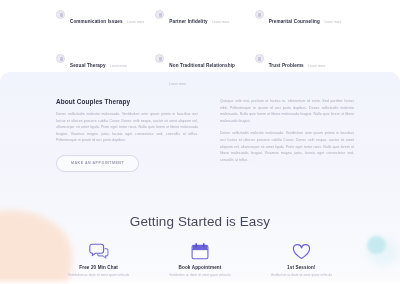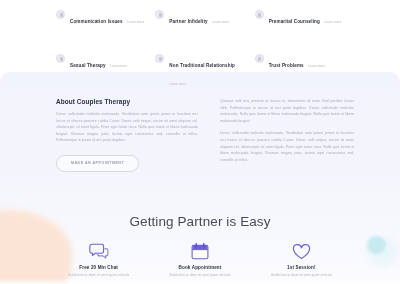--- a/index.html
+++ b/index.html
@@ -282,21 +282,21 @@
         <span class="svc-ico"></span>
         <span class="svc-txt">
           <span class="svc-title">Trust Problems</span>
           <span class="svc-sub">Learn more</span>
         </span>
       </div>
 
     </div>
   </div>
 
-  <div class="gs-heading">Getting Partner is Easy</div>
+  <div class="gs-heading">Getting Started is Easy</div>
 
   <div class="steps">
 
     <div class="step">
       <div class="step-ico">
         <svg width="22" height="18" viewBox="0 0 22 18" fill="none" aria-hidden="true">
           <path d="M4 2.2h9.4c1.2 0 2.2 1 2.2 2.2v4.6c0 1.2-1 2.2-2.2 2.2H7.6l-3.3 2.4.4-2.4H4c-1.2 0-2.2-1-2.2-2.2V4.4C1.8 3.2 2.8 2.2 4 2.2Z" stroke="#6c63d8" stroke-width="1.1" stroke-linejoin="round"></path>
           <path d="M16.6 6.6h1.3c1.1 0 2 .9 2 2v3.3c0 1.1-.9 2-2 2h-.4l.3 2.1-2.9-2.1h-3.3c-1.1 0-2-.9-2-2" stroke="#8b84e0" stroke-width="1.1" stroke-linejoin="round"></path>
         </svg>
       </div>

